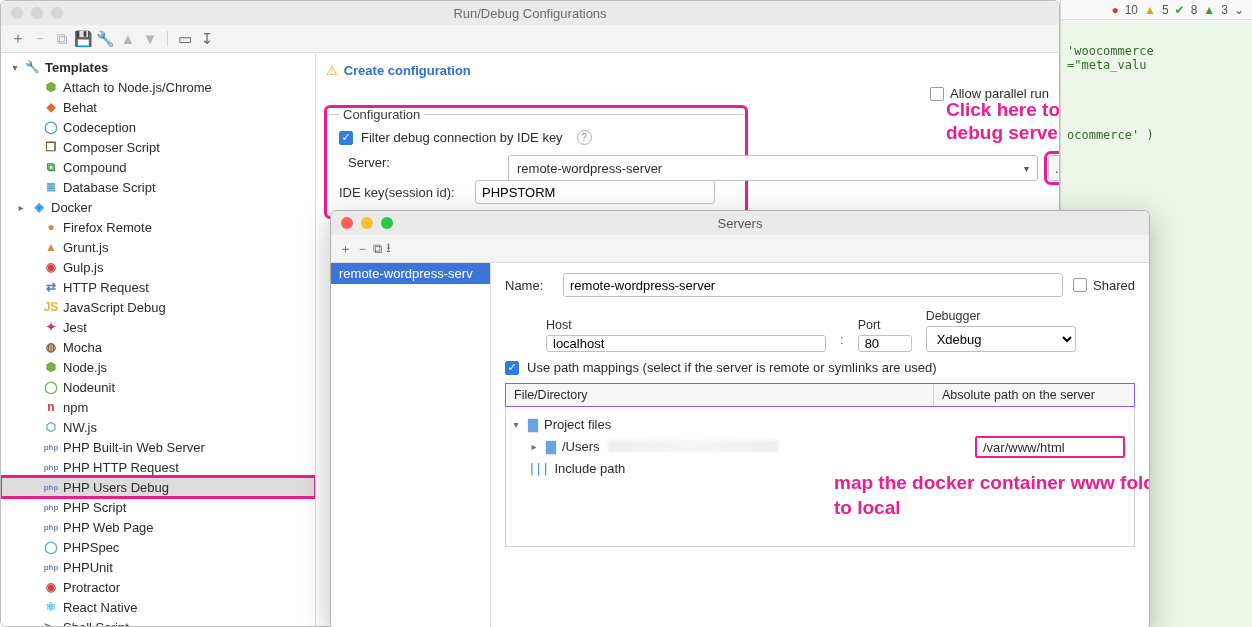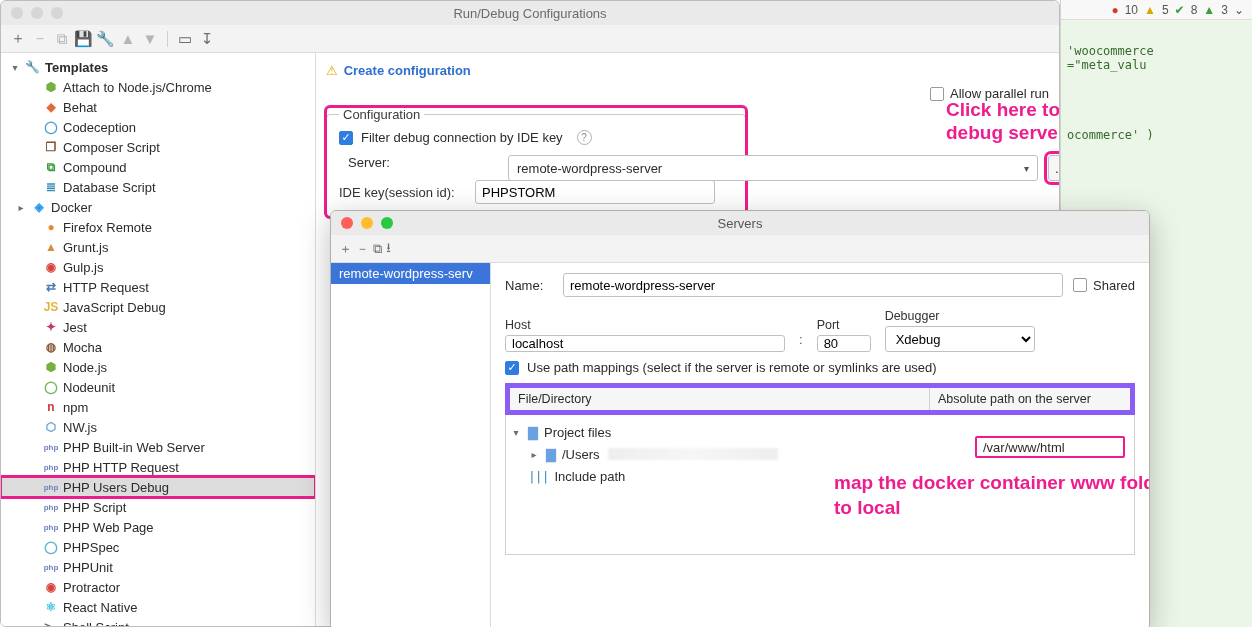--- a/index.html
+++ b/index.html
@@ -209,28 +209,28 @@
   }
   .servers-form{
     flex:1; padding:10px 14px; position:relative;
   }
   .srow{ display:flex; align-items:center; gap:10px; margin-bottom:12px;}
   .srow.name label{ width:48px;}
   .srow.name input{ flex:1;}
   .shared { display:flex; align-items:center; gap:6px;}
   .hostrow{ display:flex; align-items:flex-end; gap:14px; margin-bottom:8px;}
   .hostcol{ display:flex; flex-direction:column; gap:3px;}
-  .hostcol.host{ width:280px;} .hostcol.port{ width:54px;} .hostcol.dbg{ width:150px;}
+  .hostcol.host{ width:280px;margin-left:41px;} .hostcol.port{ width:54px;} .hostcol.dbg{ width:150px;}
   .hostcol .lbl{ font-size:12.5px; color:#333;}
   .colon{ padding-bottom:5px; color:#555;}
   select.sel{
     height:26px; border:1px solid #c0c0c0; border-radius:3px; background:#fff; padding:0 6px; font-size:13px;
   }
   .mappings-hdr{
-    display:flex; border:5px solid #8b5cf6; background:#f6f6f6; font-size:12.5px;
+    display:flex; border:1px solid #8b5cf6; background:#f6f6f6; font-size:12.5px;
     margin-top:8px;
   }
   .mappings-hdr .col{ padding:4px 8px;}
   .mappings-hdr .col.fd{ flex:1; border-right:1px solid #d0d0d0;}
   .mappings-hdr .col.ap{ width:200px;}
   .tree2{ border:1px solid #d0d0d0; border-top:none; padding:6px 4px; height:140px;}
   .tree2 .row{ display:flex; align-items:center; gap:6px; height:22px; font-size:13px;}
   .tree2 .tw{ width:12px; text-align:center; color:#6d6d6d; font-size:10px;}
   .tree2 .folder{ color:#6aa1e0;}
   .tree2 .indent1{ padding-left:18px;}

